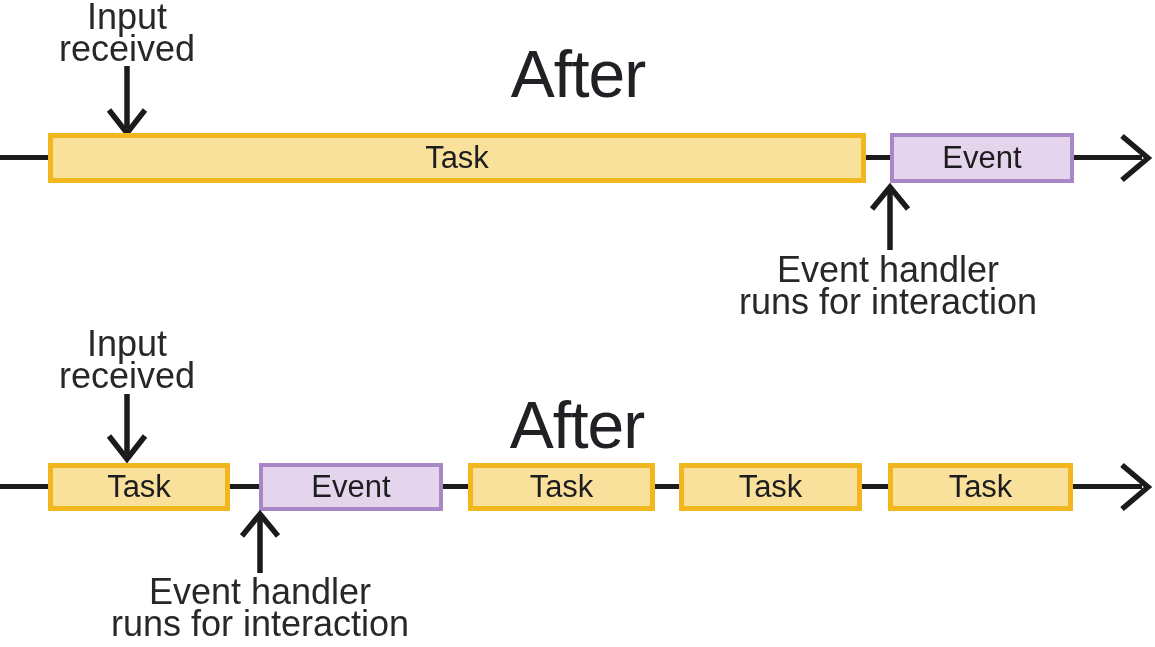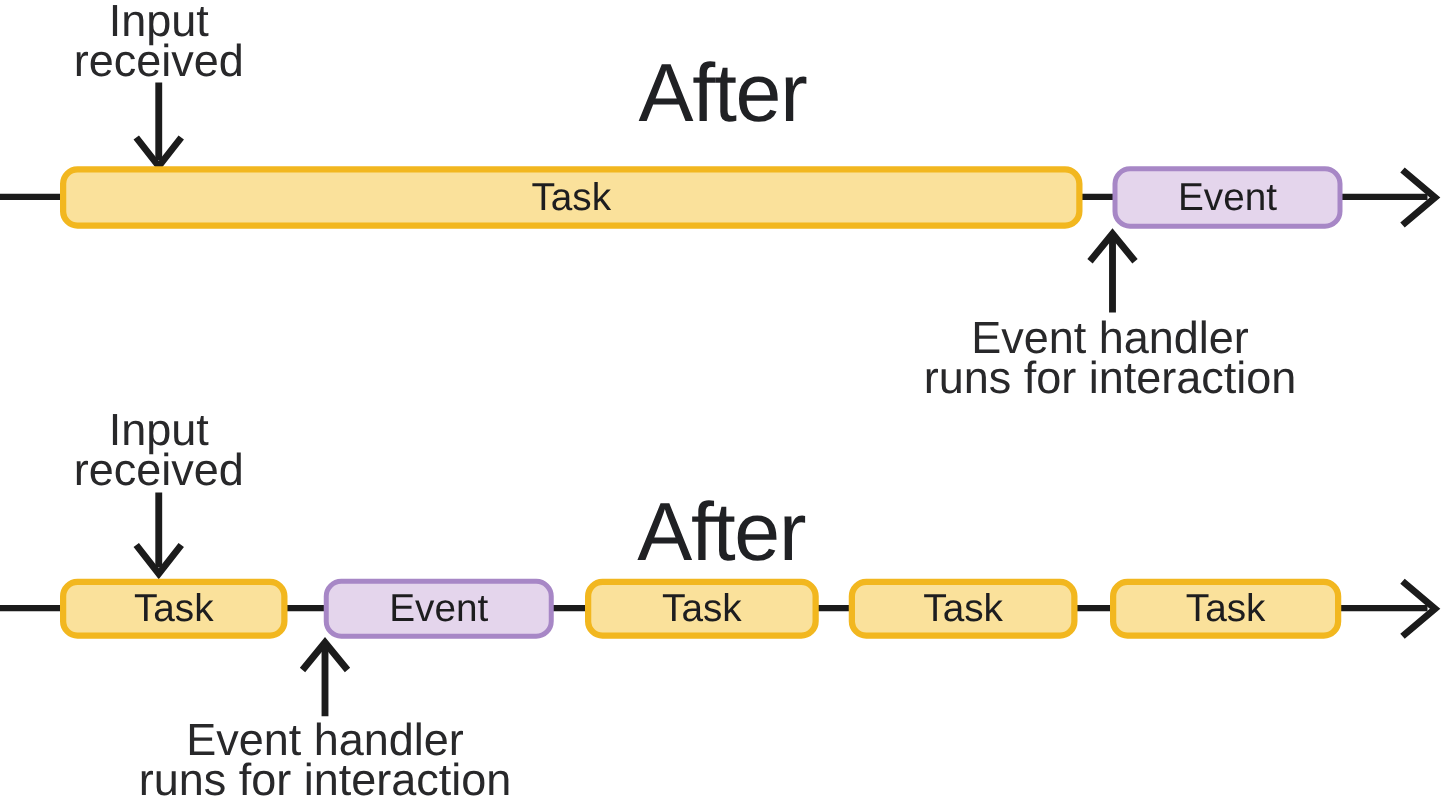--- a/index.html
+++ b/index.html
@@ -38,21 +38,21 @@
     white-space:pre-line;
   }
   .tl-line{
     position:absolute;
     height:5px;
     background:var(--line);
   }
   .bar{
     position:absolute;
     box-sizing:border-box;
-    border-radius:14px;
+    border-radius:0;
     display:flex;
     align-items:center;
     justify-content:center;
   }
   .bar.task{
     background:var(--task-fill);
     border:5px solid var(--task-border);
   }
   .bar.event{
     background:var(--event-fill);

